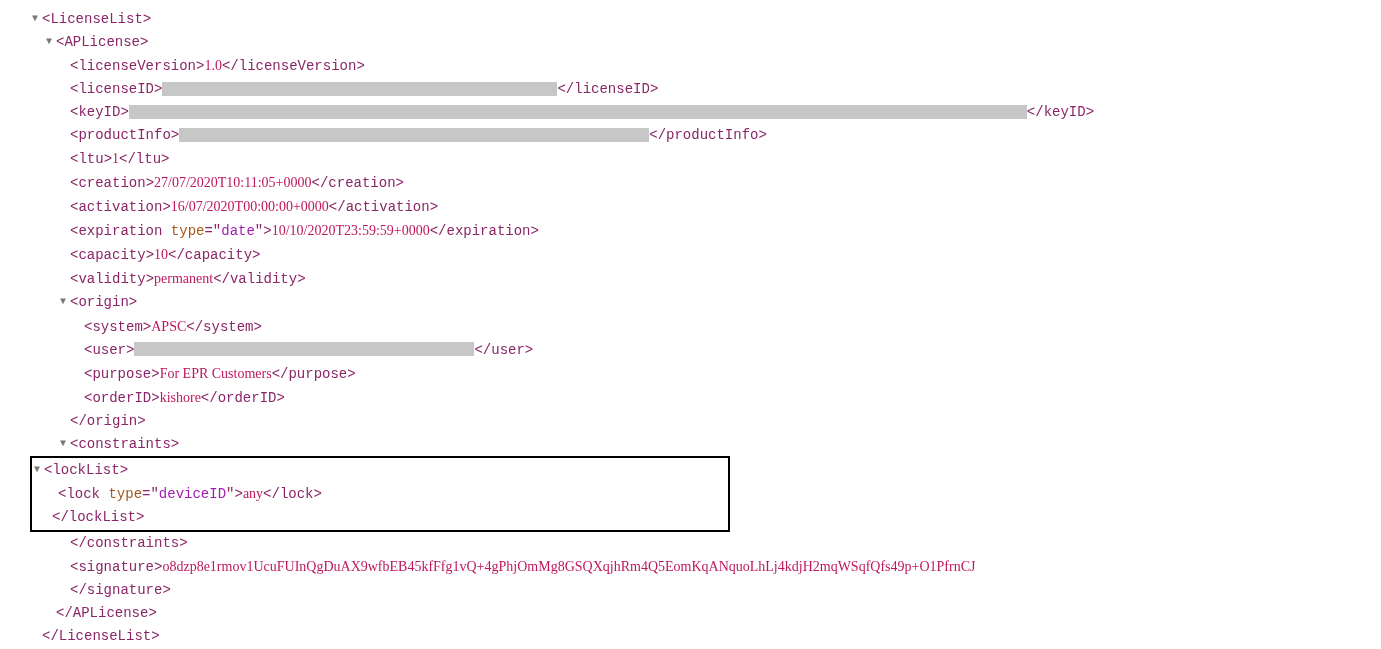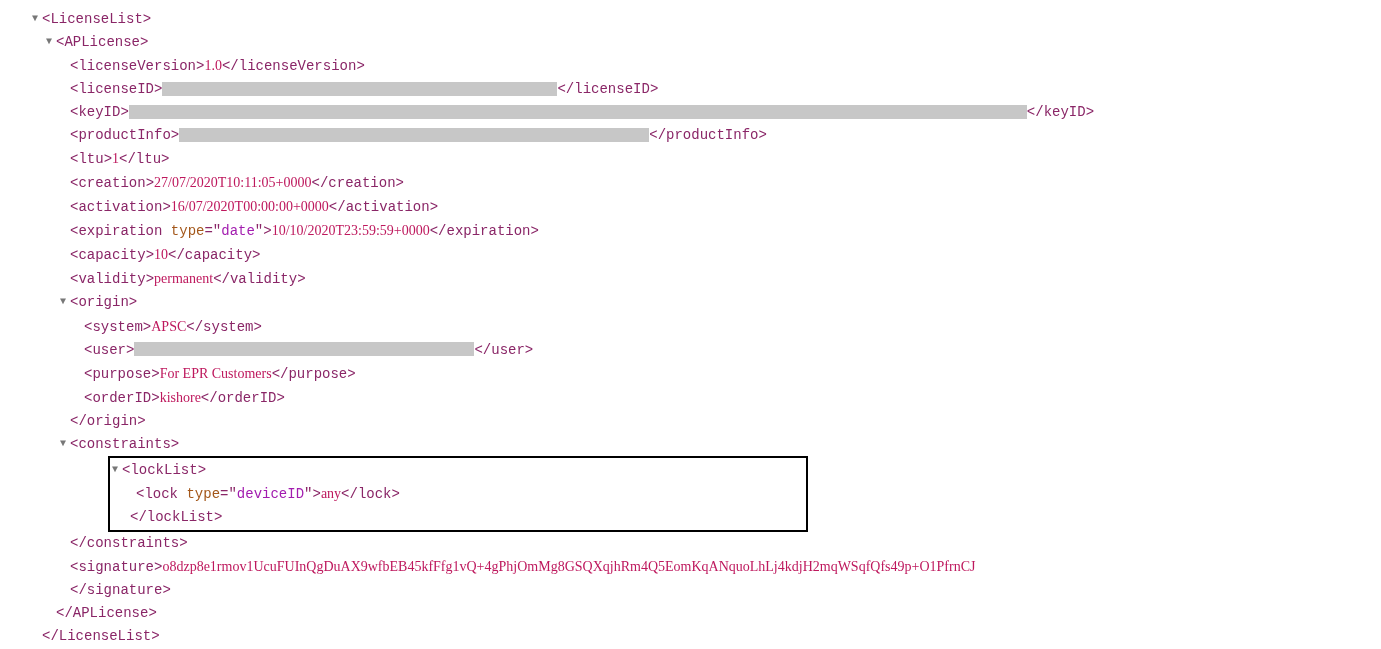--- a/index.html
+++ b/index.html
@@ -39,21 +39,21 @@
   .redact {
     display: inline-block;
     background: #c7c7c7;
     height: 14px;
     vertical-align: middle;
     position: relative;
     top: -1px;
   }
   .highlight-box {
     border: 2px solid #000000;
-    margin-left: 108px;
+    margin-left: 30px;
     width: 696px;
     padding: 1px 0 1px 0;
   }
   .highlight-box .line .spacer:first-child,
   .highlight-box .line .toggle:first-child {
     
   }
 </style>
 </head>
 <body>

